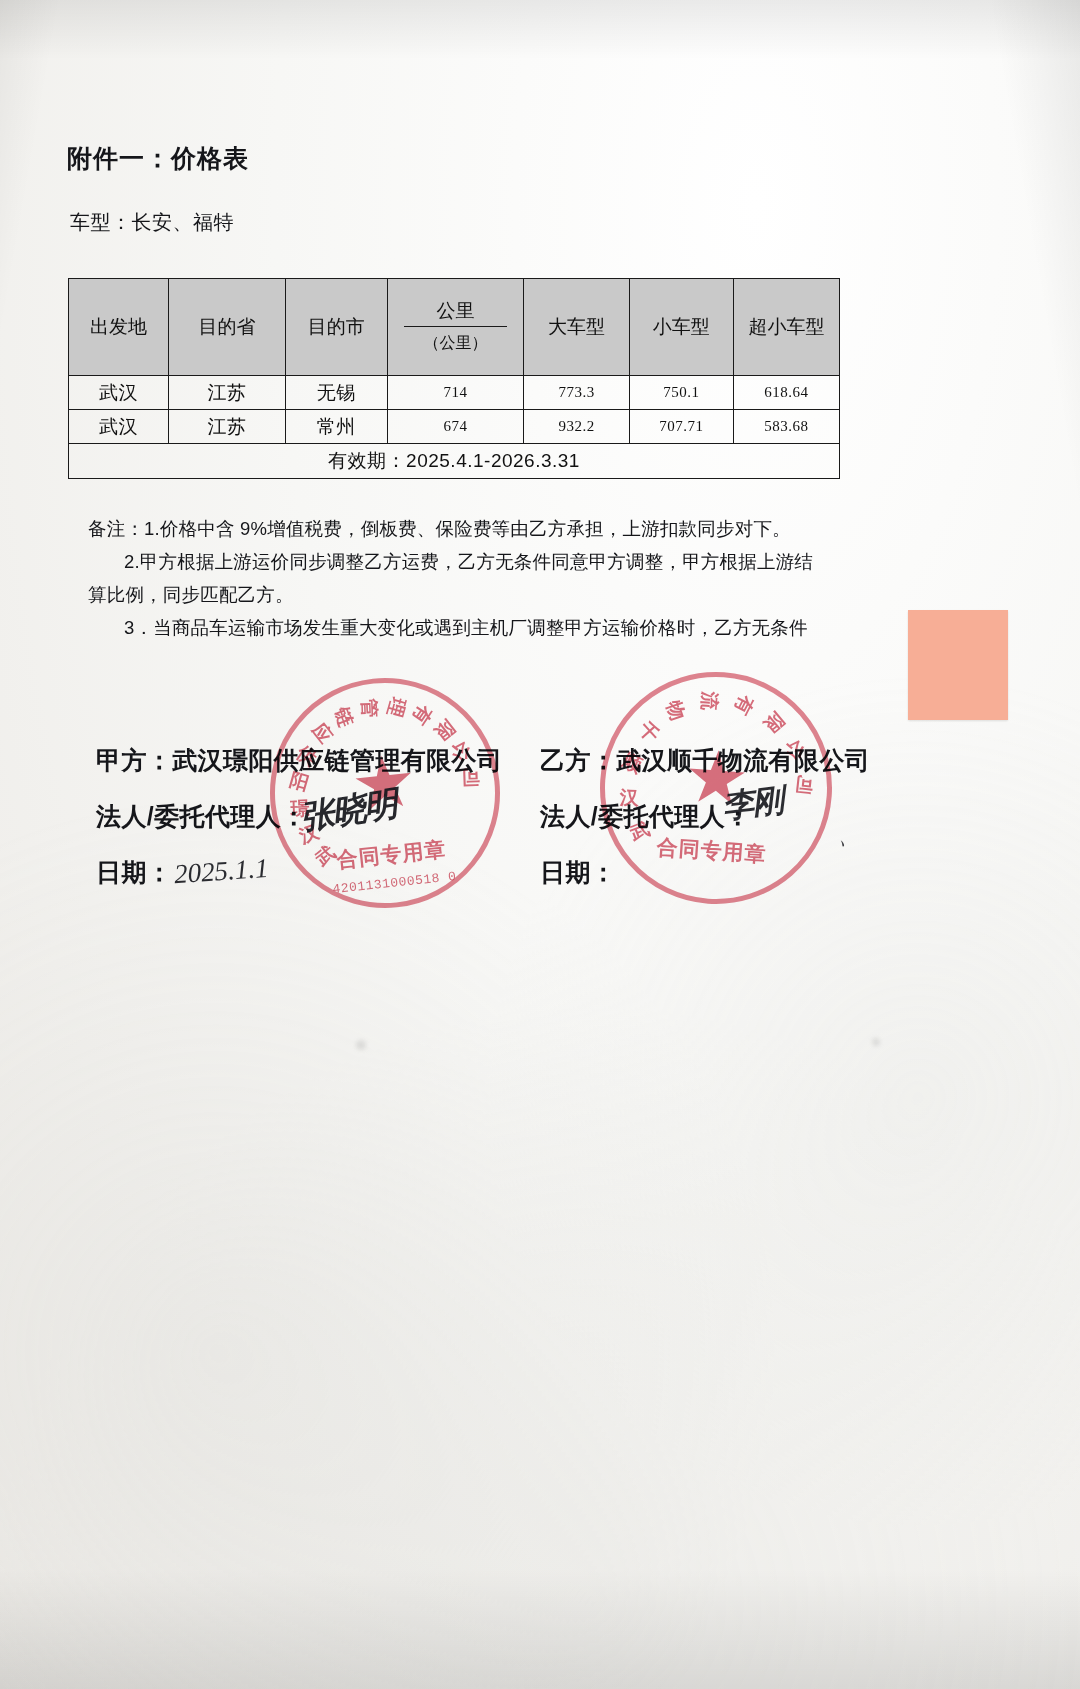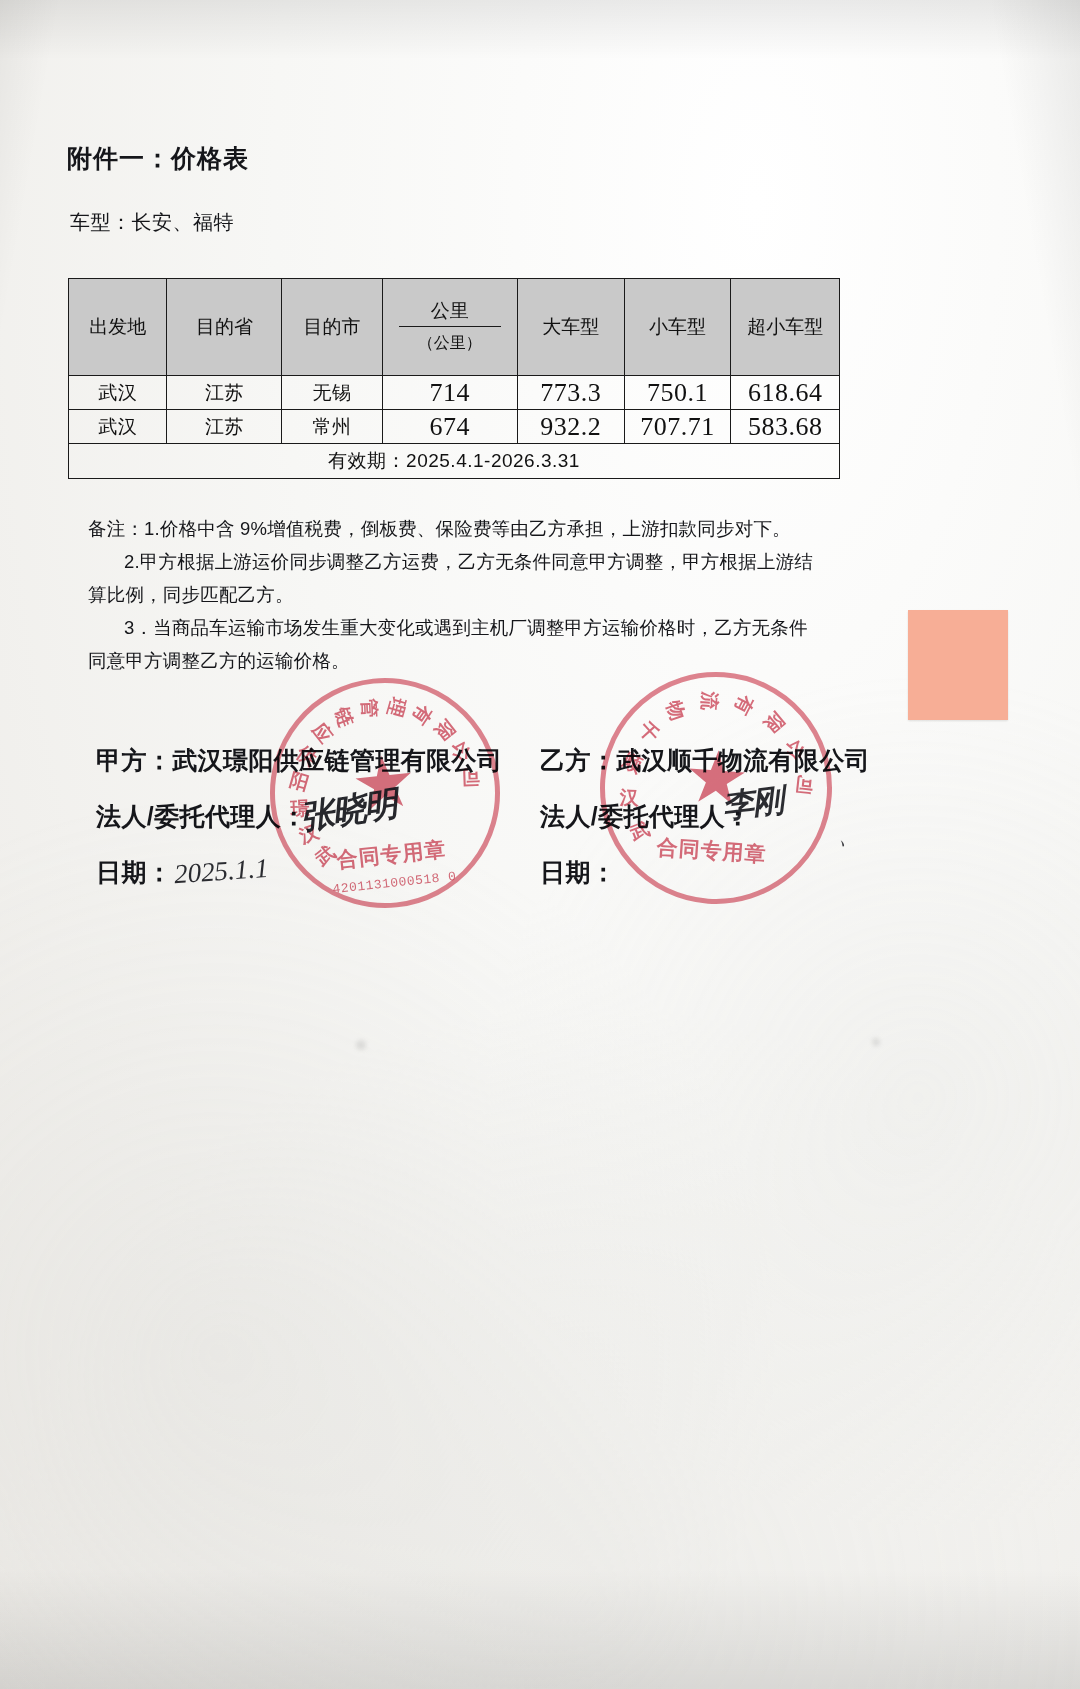--- a/index.html
+++ b/index.html
@@ -109,21 +109,21 @@
     line-height: 32px;
     font-size: 16px;
   }
   #price-table tbody td {
     height: 33px;
     font-size: 19px;
     letter-spacing: .5px;
   }
   #price-table tbody td.num {
     font-family: "Liberation Serif", "DejaVu Serif", serif;
-    font-size: 26px;
+    font-size: 15px;
   }
   #price-table tfoot td {
     height: 34px;
     font-size: 19px;
     letter-spacing: .5px;
   }
 
   
   #notes {
     position: absolute;
@@ -330,21 +330,20 @@
         <td colspan="7">有效期：2025.4.1-2026.3.31</td>
       </tr>
     </tfoot>
   </table>
 
   <div id="notes">
     <p>备注：1.价格中含 9%增值税费，倒板费、保险费等由乙方承担，上游扣款同步对下。</p>
     <p class="indent">2.甲方根据上游运价同步调整乙方运费，乙方无条件同意甲方调整，甲方根据上游结</p>
     <p>算比例，同步匹配乙方。</p>
     <p class="indent">3．当商品车运输市场发生重大变化或遇到主机厂调整甲方运输价格时，乙方无条件</p>
-    <p>同意甲方调整乙方的运输价格。</p>
   </div>
 
   <div class="sig-col" id="sig-a">
     <div class="sig-row">甲方：武汉璟阳供应链管理有限公司</div>
     <div class="sig-row">法人/委托代理人：</div>
     <div class="sig-row">日期：</div>
   </div>
 
   <div class="sig-col" id="sig-b">
     <div class="sig-row">乙方：武汉顺千物流有限公司</div>

